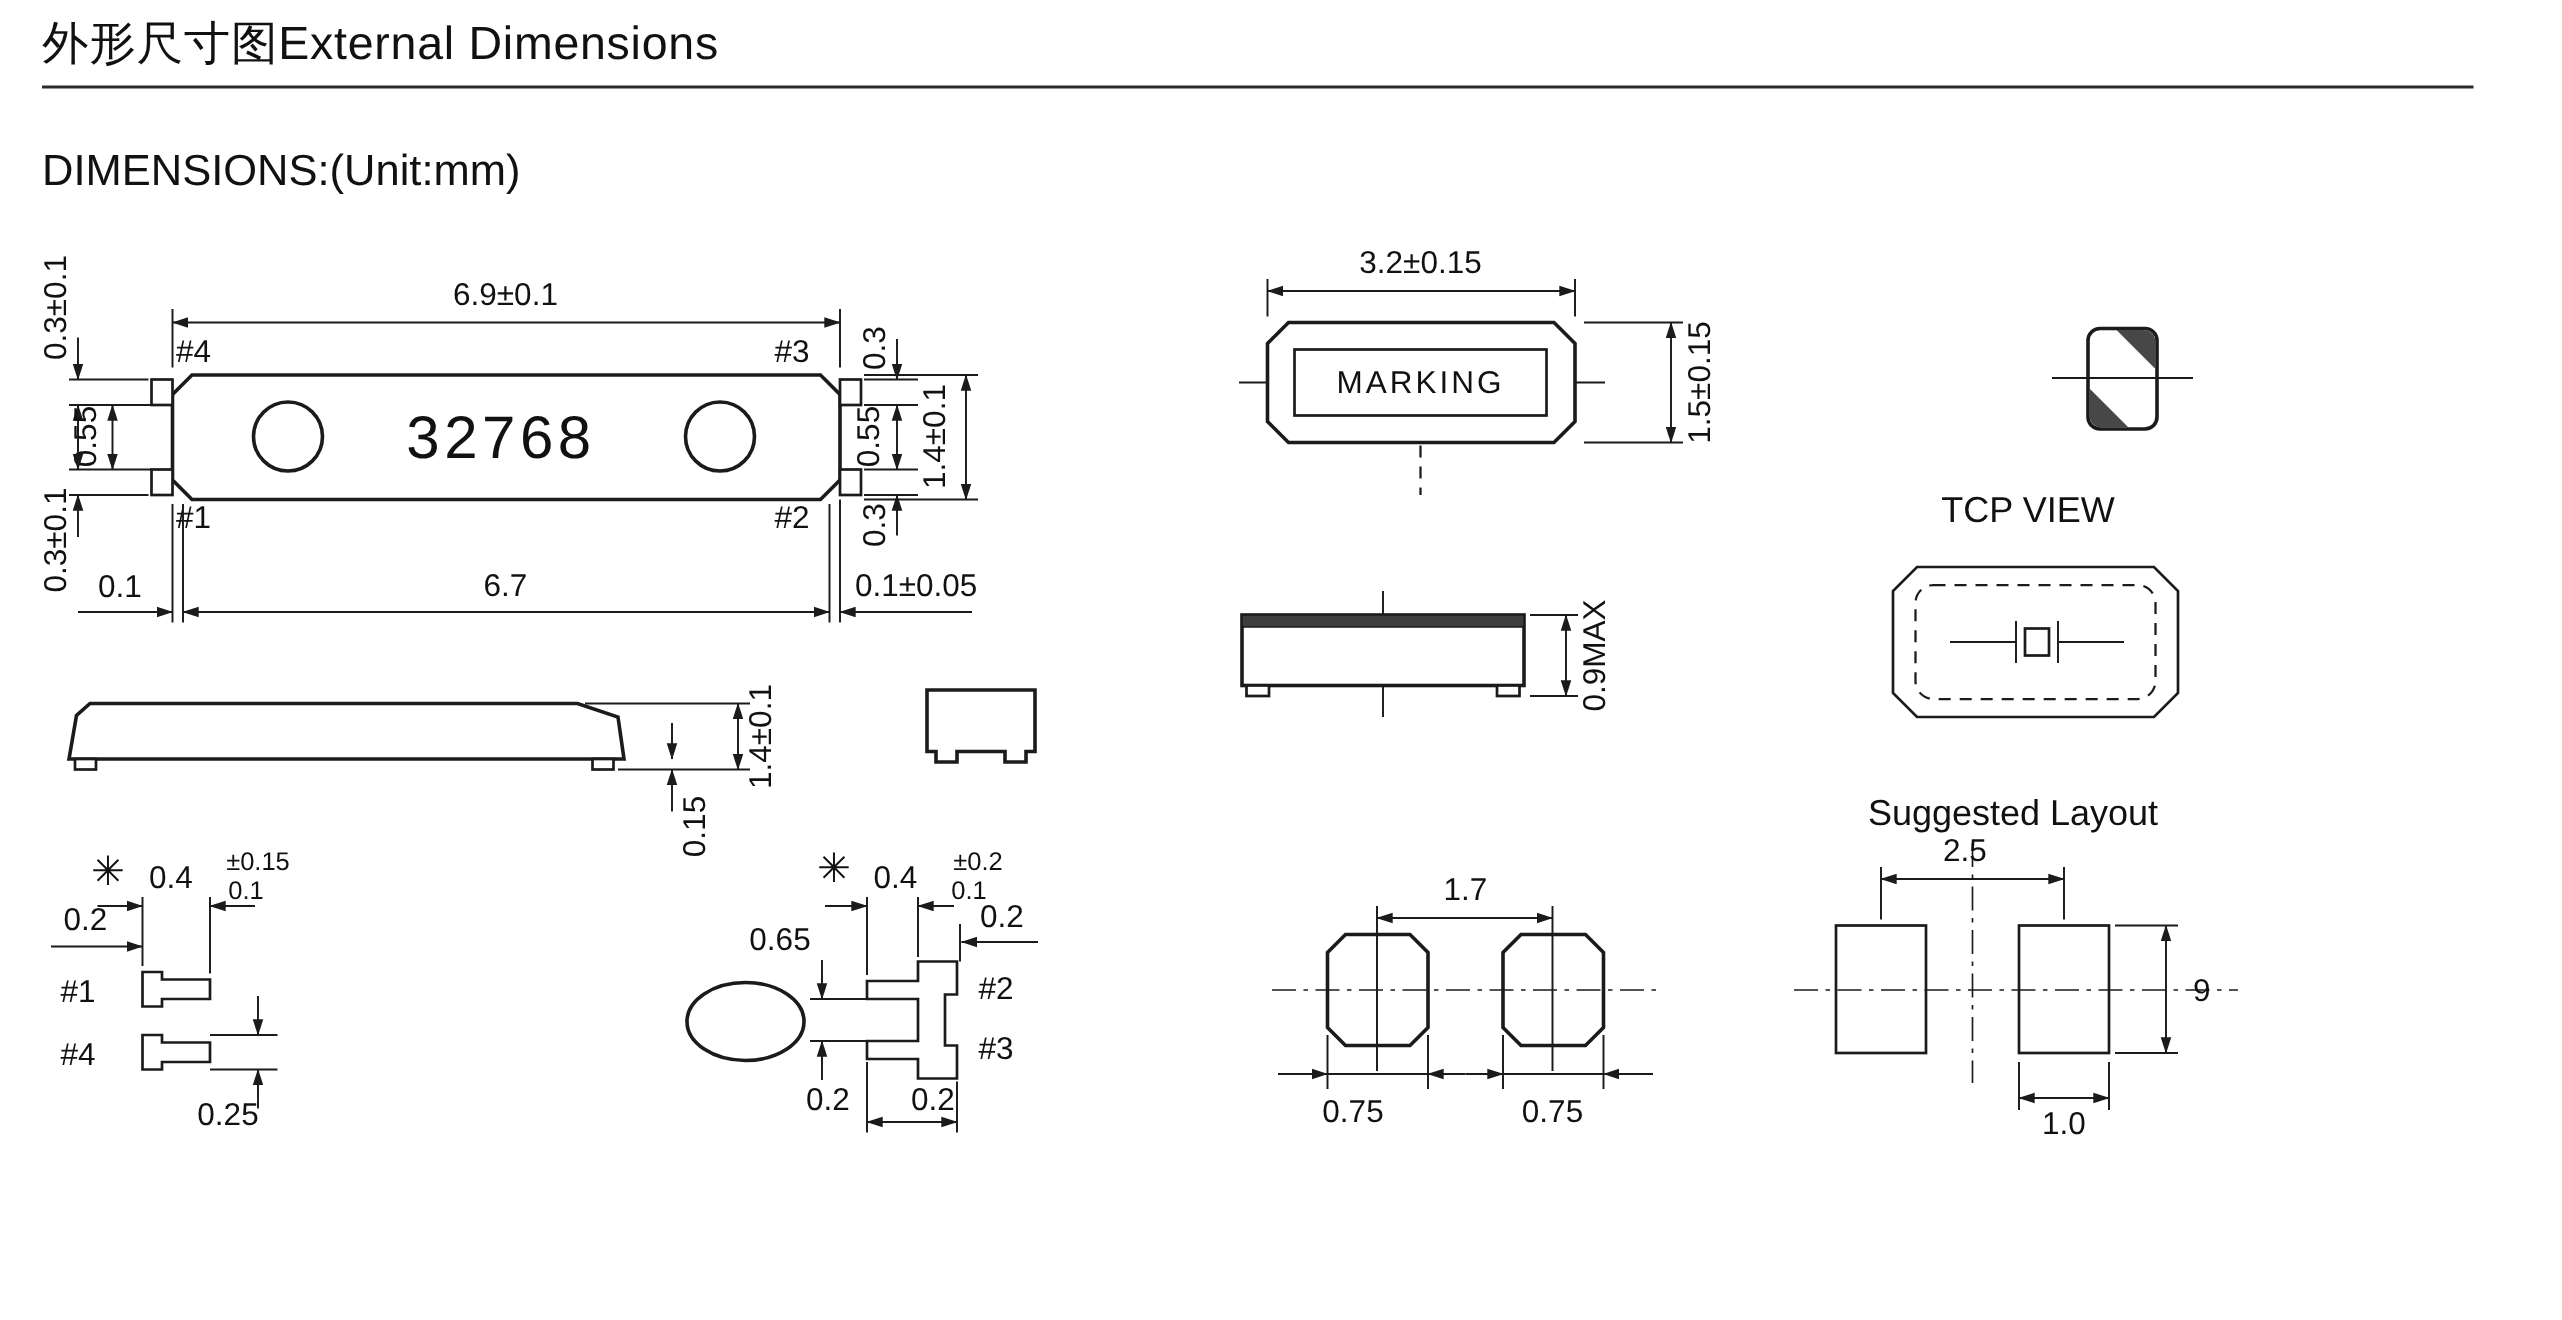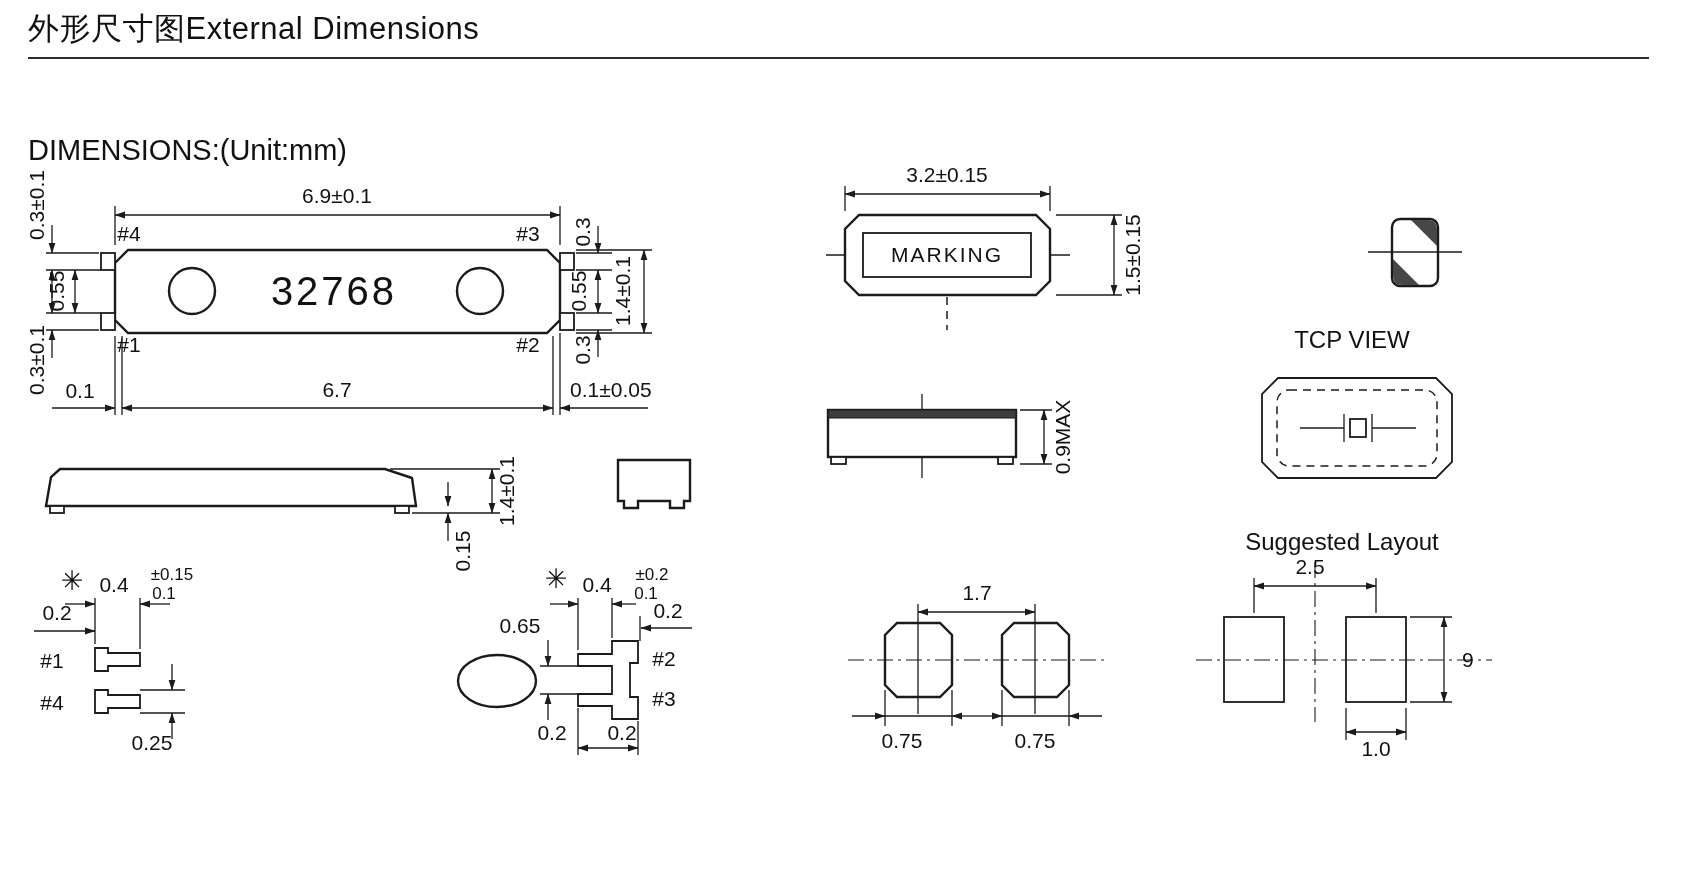--- a/index.html
+++ b/index.html
@@ -1,20 +1,20 @@
 <!DOCTYPE html>
 <html><head>
 <meta charset="utf-8">
 <style>
   html,body { margin:0; padding:0; background:#ffffff; }
   body { width:1708px; height:880px; font-family:"Liberation Sans", sans-serif; color:#1a1a1a; }
   .page { position:relative; width:1649px; height:880px; overflow:hidden; background:#fff; }
   .title { position:absolute; left:28px; top:8px; font-size:31px; letter-spacing:0.5px; color:#111; }
   .rule  { position:absolute; left:28px; top:57px; width:1652px; height:2px; background:#2b2b2b; }
-  .subtitle { position:absolute; left:28px; top:98px; font-size:29px; color:#111;margin-top:36px; }
+  .subtitle { position:absolute; left:28px; top:98px; font-size:29px; color:#111; }
   svg.drawing { position:absolute; left:0; top:0; }
 
   
   .o2 { fill:none; stroke:#1b1b1b; stroke-width:2.4; stroke-linejoin:miter; }
   .o1 { fill:none; stroke:#1b1b1b; stroke-width:1.8; stroke-linejoin:miter; }
   .dl { fill:none; stroke:#1b1b1b; stroke-width:1.3; }
   .cl { fill:none; stroke:#1b1b1b; stroke-width:1.1; stroke-dasharray:16 5 3 5; }
   .dsh{ fill:none; stroke:#1b1b1b; stroke-width:1.5; stroke-dasharray:8 6; }
   .wh { fill:#ffffff; }
   text.t  { font-family:"Liberation Sans", sans-serif; font-size:21px; fill:#111; }

